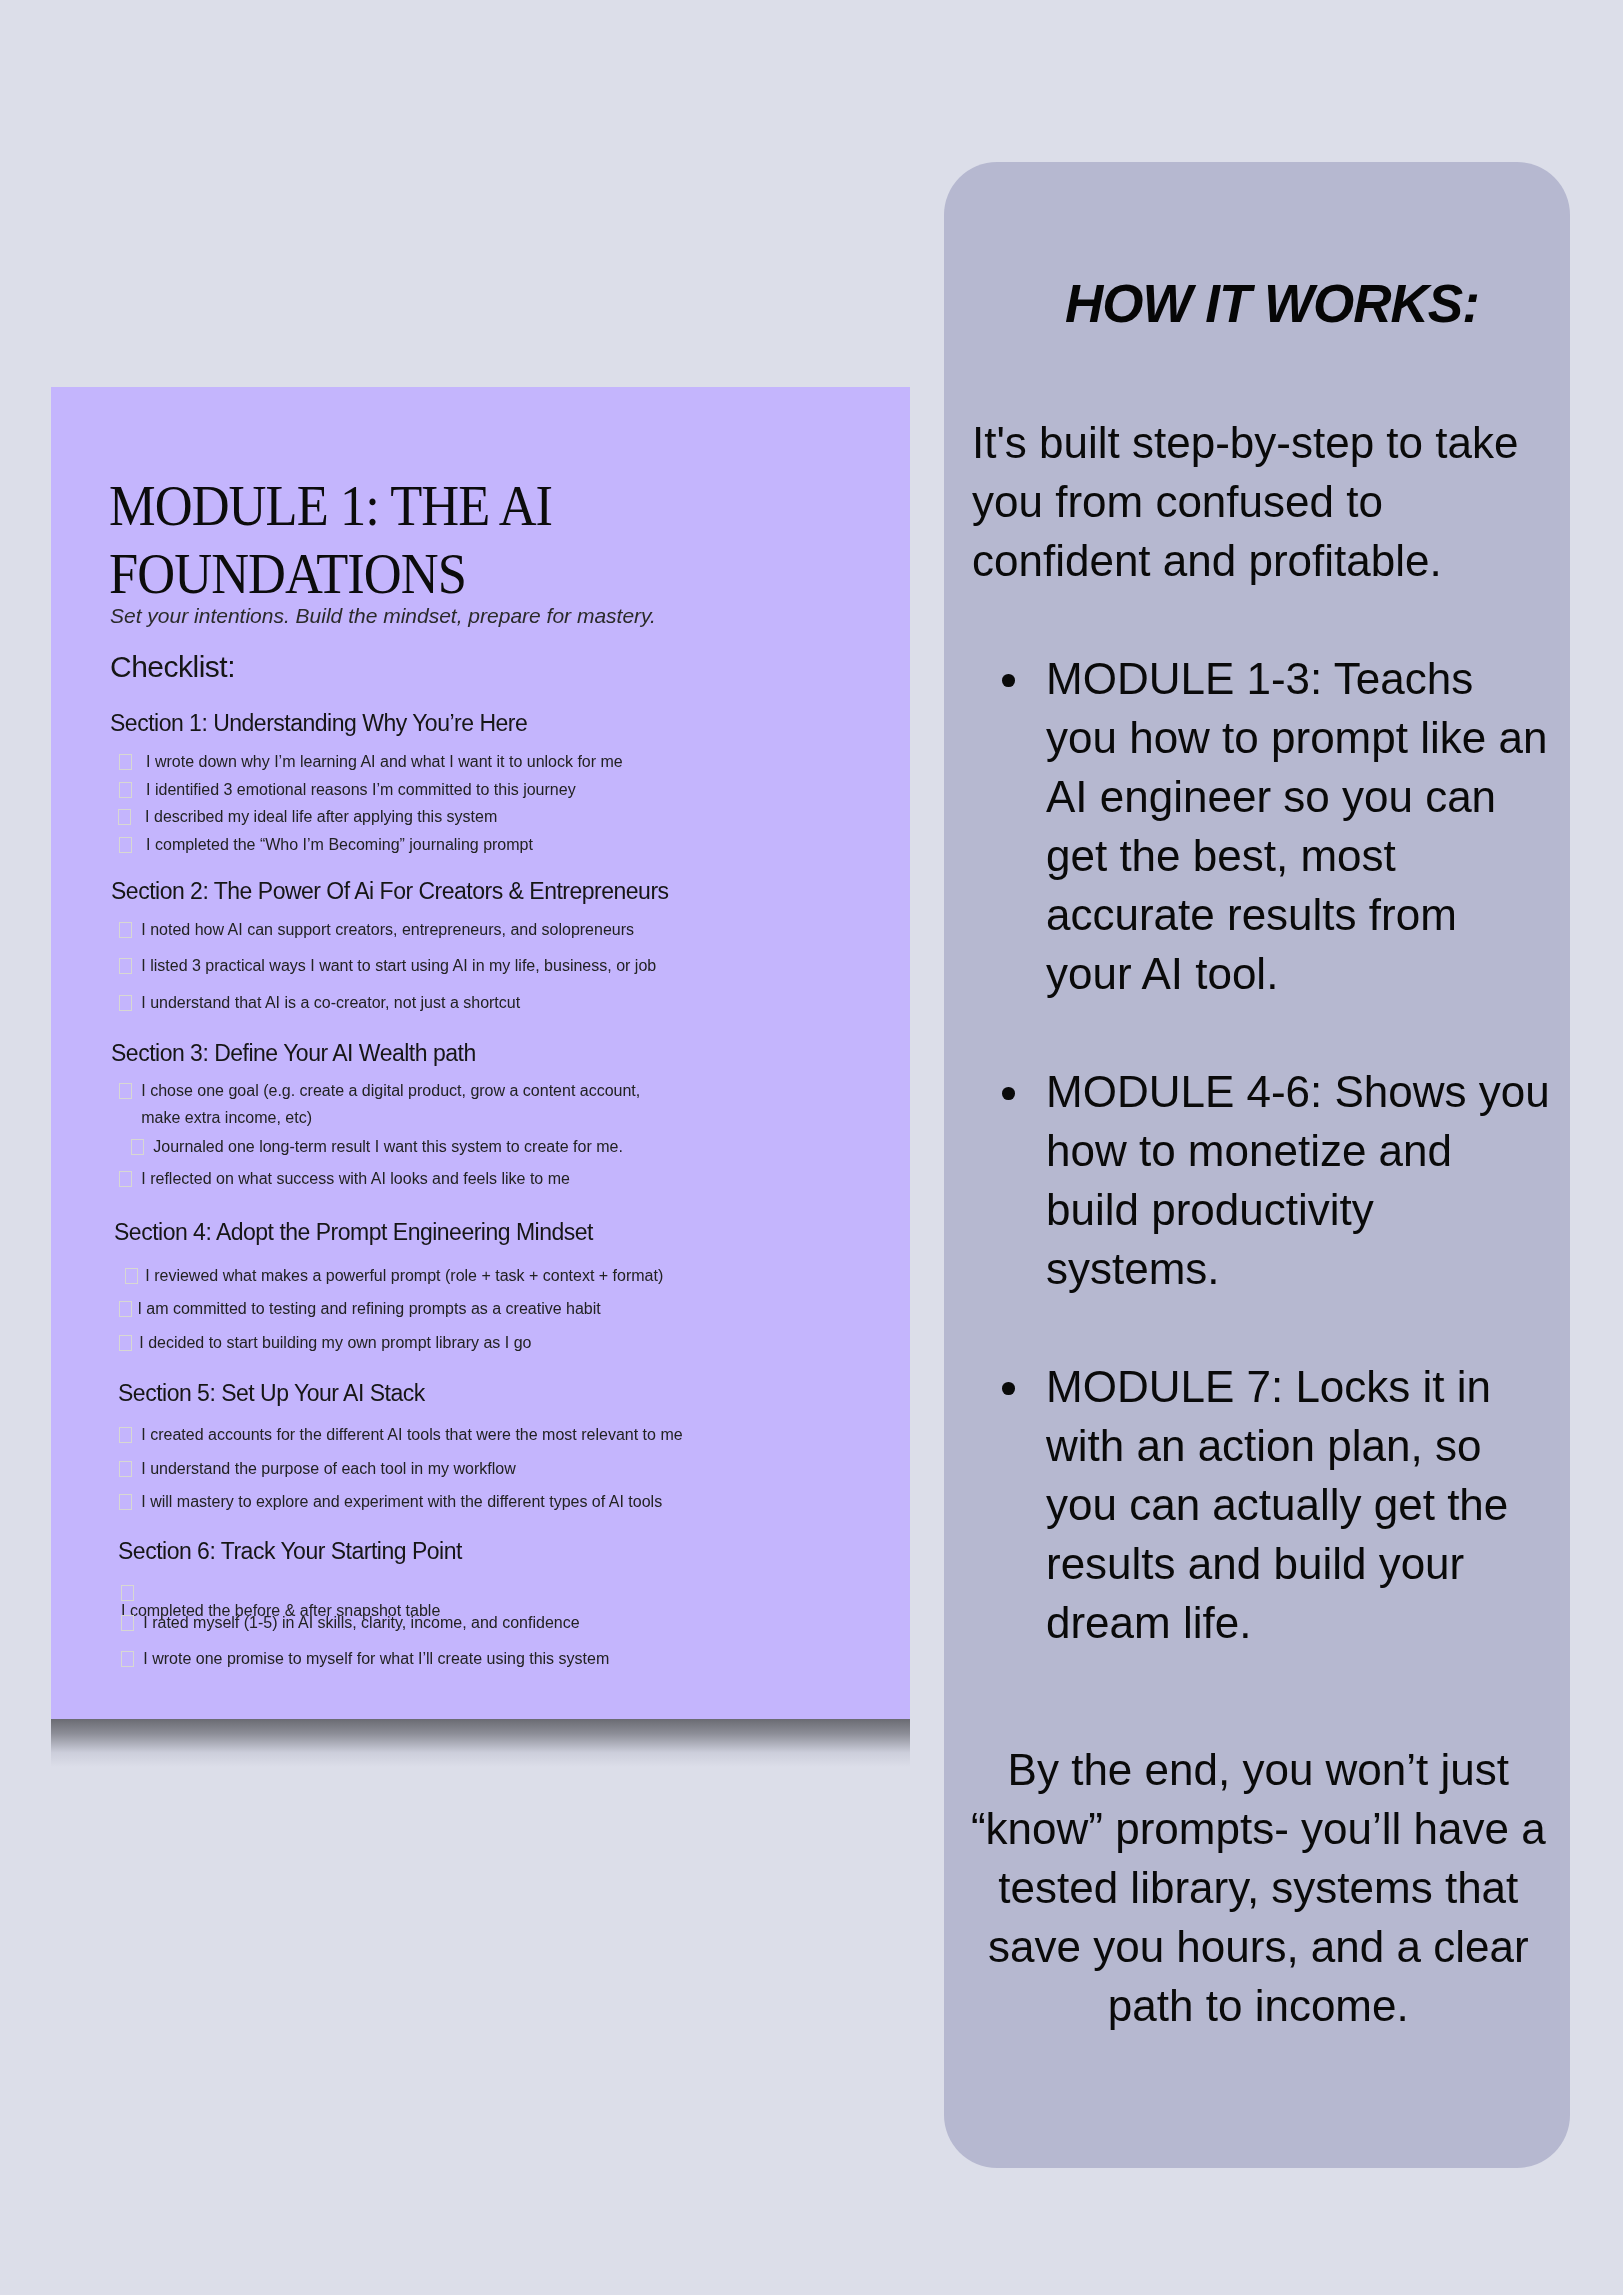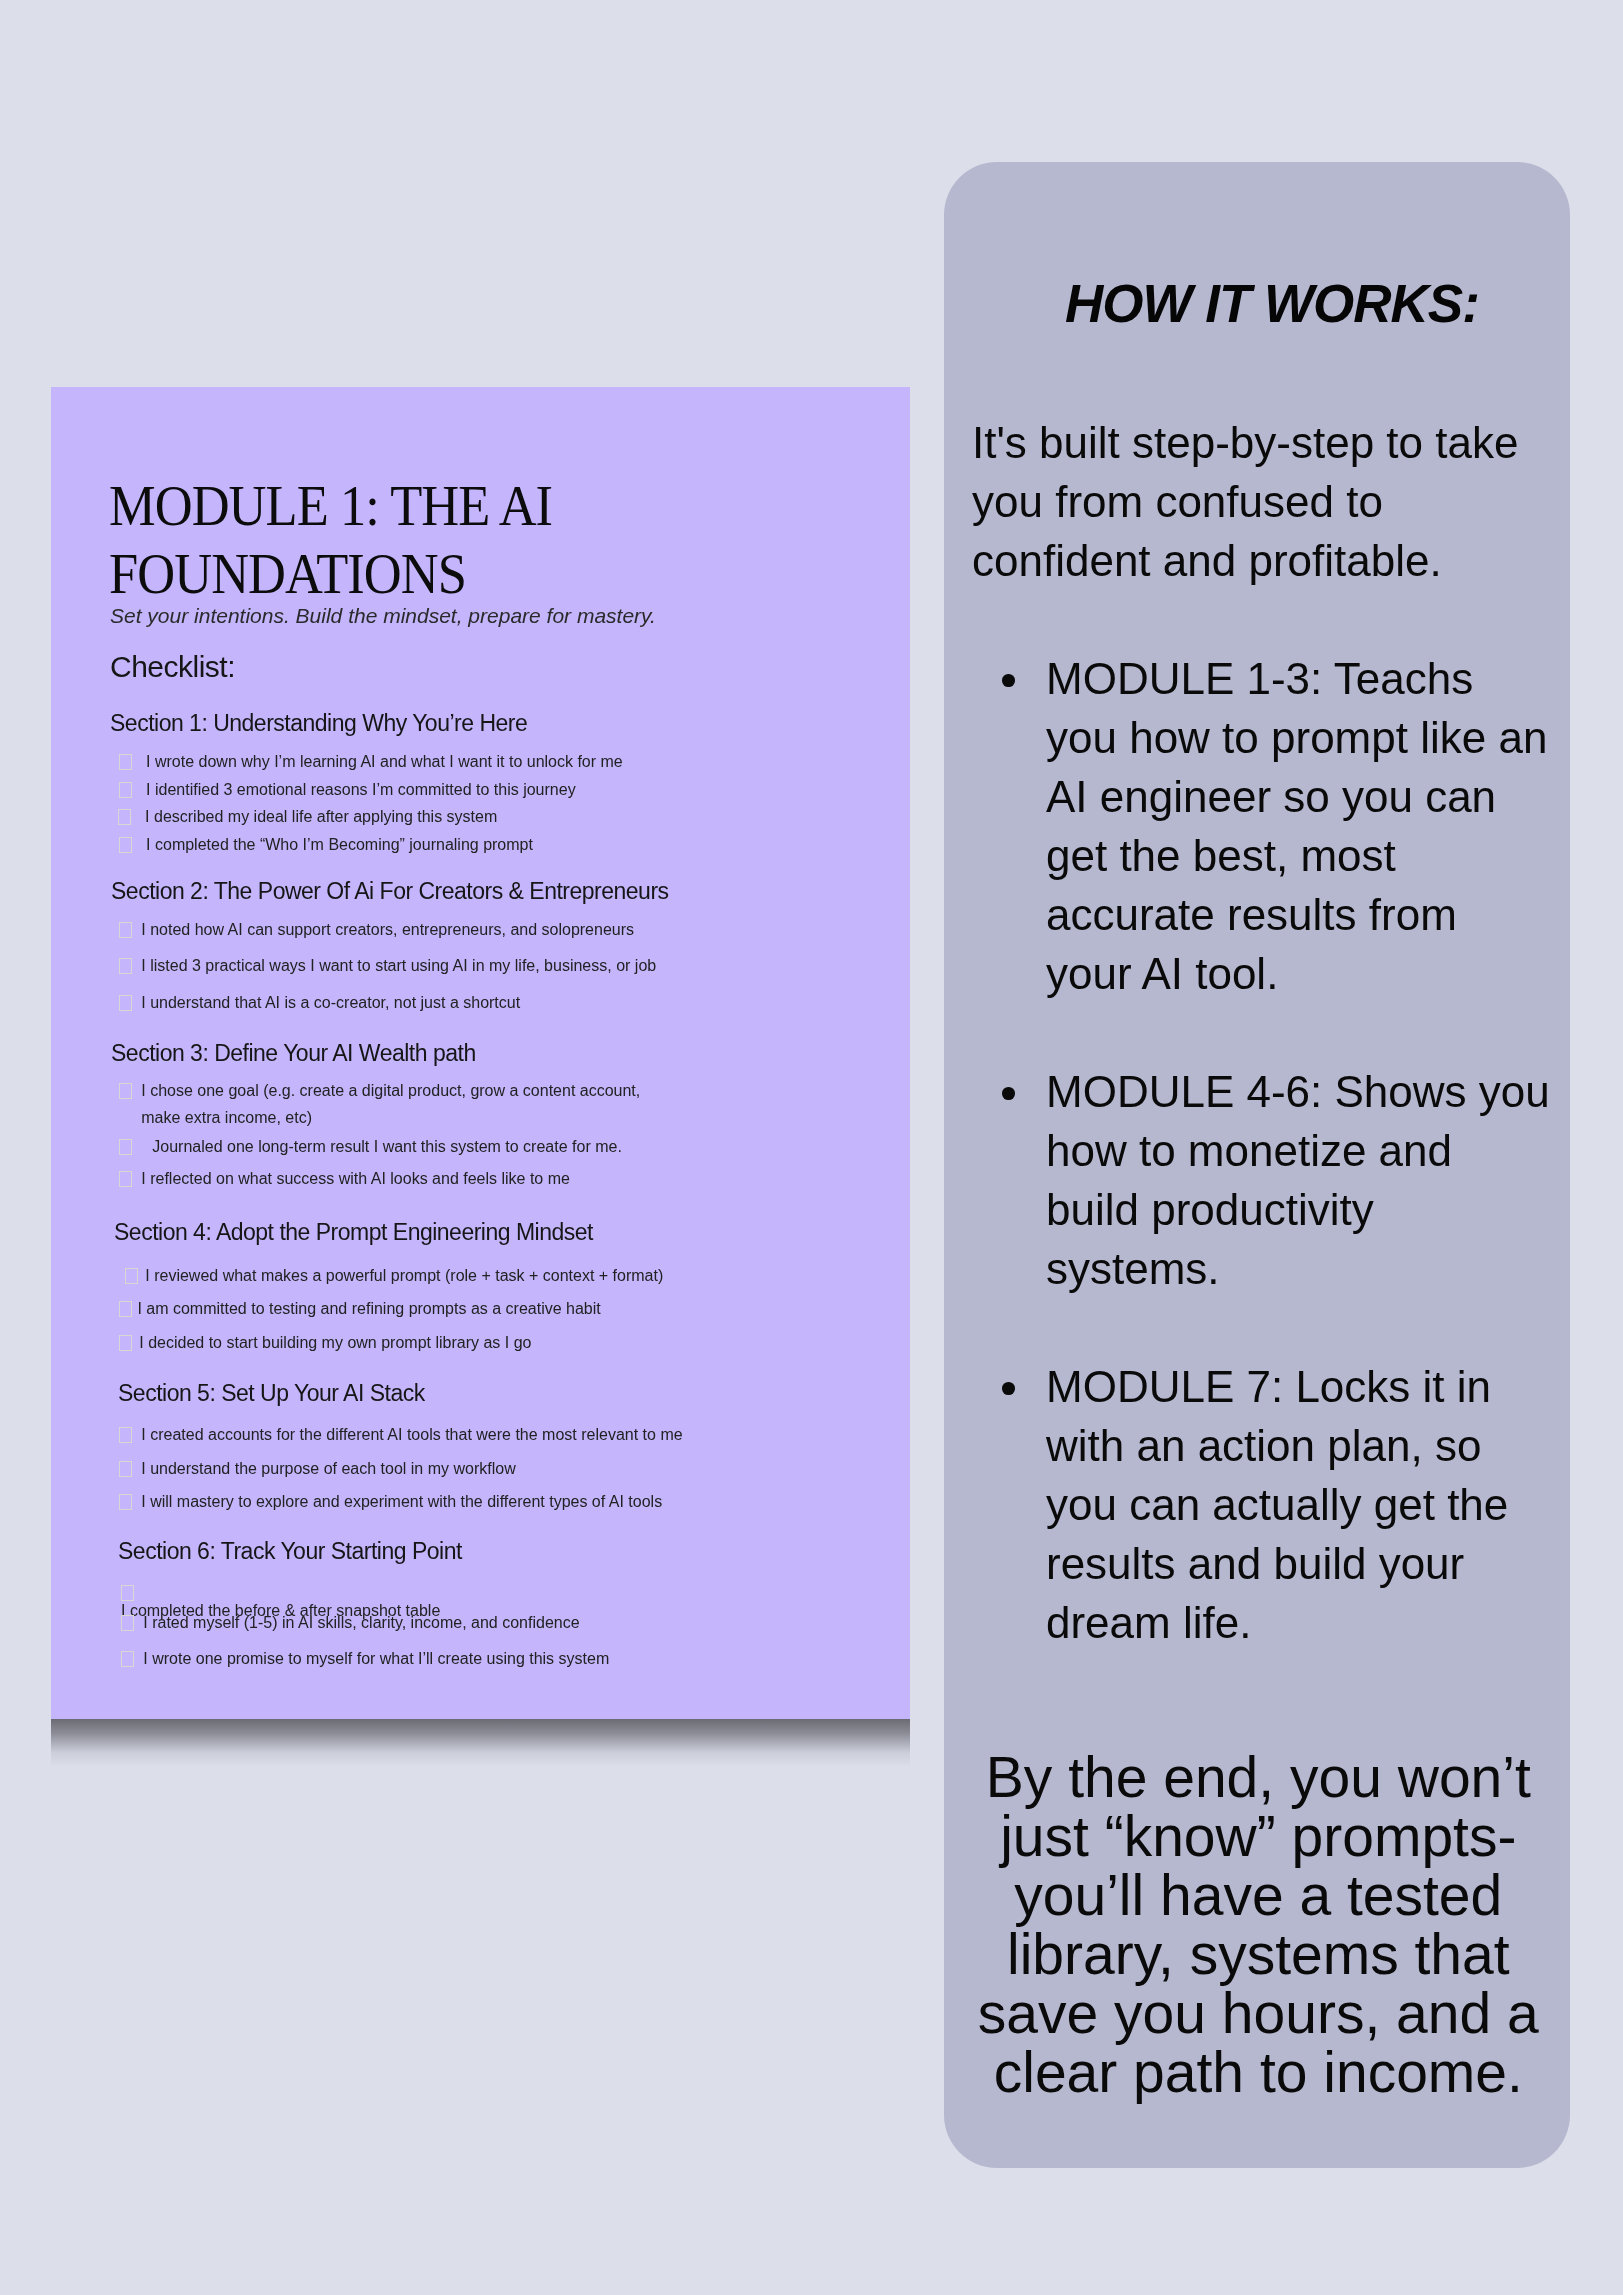--- a/index.html
+++ b/index.html
@@ -72,21 +72,21 @@
       position: relative; padding-left: 74px;
       font-size: 44px; line-height: 59px; color: #0a0a0a;
       margin-bottom: 59px;
     }
     .bullet-dot {
       position: absolute; left: 30px; top: 25px;
       width: 12.6px; height: 12.6px; border-radius: 50%; background: #0a0a0a;
     }
     .card-outro {
       position: absolute; left: 19.3px; top: 1578px; width: 590px;
-      font-size: 57px; line-height: 59px; text-align: center; color: #0a0a0a; margin-top: 8px;
+      font-size: 44px; line-height: 59px; text-align: center; color: #0a0a0a;
     }
   </style>
 </head>
 <body>
 
 <div class="doc">
   <div class="doc-title">
     <div>MODULE 1: THE AI</div>
     <div>FOUNDATIONS</div>
   </div>
@@ -126,21 +126,21 @@
   </div>
 
   <div class="section-title" style="left:60px; top:653px;">Section 3: Define Your AI Wealth path</div>
   <div class="item" style="left:68px; top:694px;">
     <span class="checkbox" style="margin-right:9.7px"></span>
     <span class="item-text">
       <span>I chose one goal (e.g. create a digital product, grow a content account,</span>
       <span class="wrap">make extra income, etc)</span>
     </span>
   </div>
-  <div class="item" style="left:68px; top:750px;gap:11px;">
+  <div class="item" style="left:80px; top:750px;">
     <span class="checkbox" style="margin-right:9.7px"></span>
     <span class="item-text">Journaled one long-term result I want this system to create for me.</span>
   </div>
   <div class="item" style="left:68px; top:782px;">
     <span class="checkbox" style="margin-right:9.7px"></span>
     <span class="item-text">I reflected on what success with AI looks and feels like to me</span>
   </div>
 
   <div class="section-title" style="left:63px; top:832px;">Section 4: Adopt the Prompt Engineering Mindset</div>
   <div class="item" style="left:68px; top:879px;padding-left:6px;">

